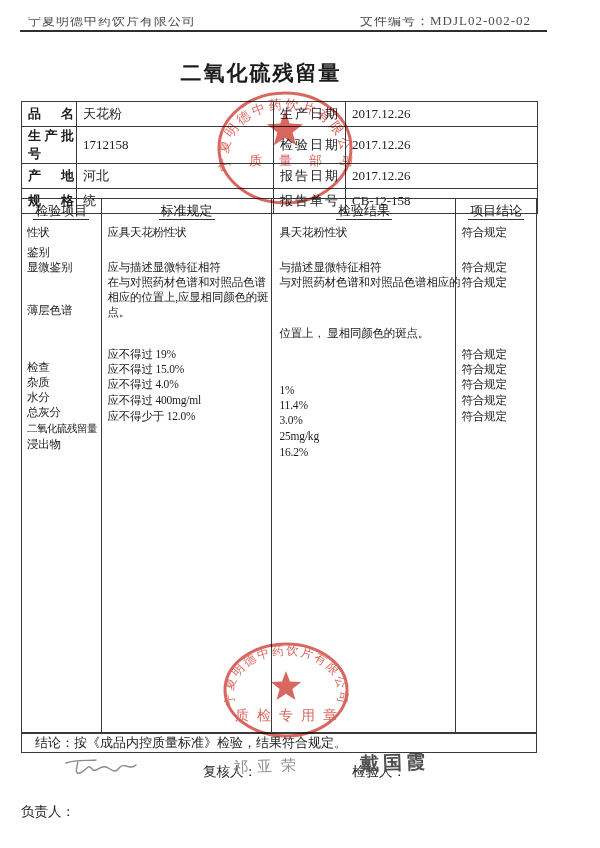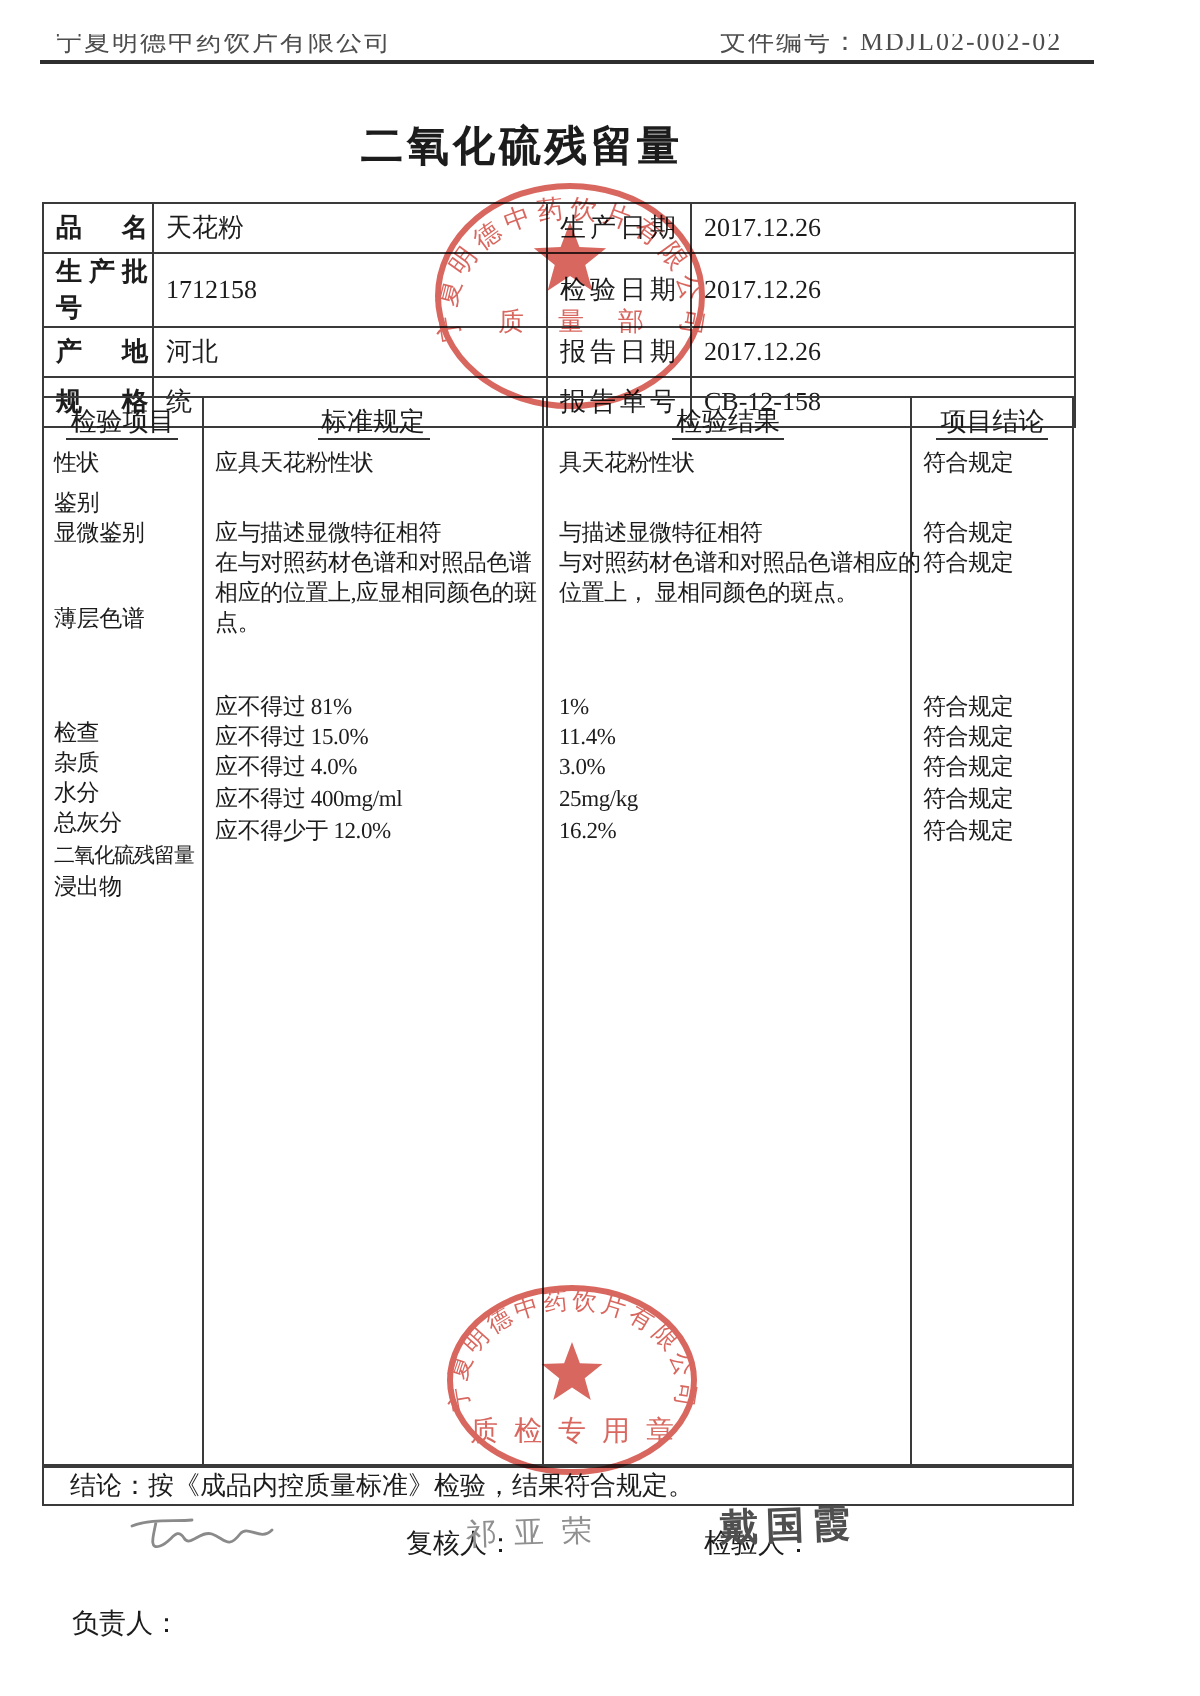--- a/index.html
+++ b/index.html
@@ -41,21 +41,21 @@
   .c3 .lines{padding-left:5px;}
   .line{white-space:nowrap;overflow:visible;}
 
   
   .conclusion{position:absolute;left:21px;top:733px;width:516px;height:20px;
               border:1.8px solid #3a3a3a;box-sizing:border-box;line-height:17px;
               padding-left:13px;font-size:13px;}
 
   
   .sig-label{position:absolute;top:763px;font-size:13.5px;}
-  .lab1{left:36px;margin-top:40px;} .lab2{left:203px;} .lab3{left:352px;}
+  .lab1{left:21px;margin-top:40px;} .lab2{left:203px;} .lab3{left:352px;}
   .sig-scribble{position:absolute;left:62px;top:753px;}
   .sig-name{position:absolute;color:#8f8f8f;white-space:nowrap;}
   .sig2{left:233px;top:757px;font-size:15px;letter-spacing:9px;transform:rotate(-2deg);}
   .sig3{left:360px;top:750px;font-size:19px;letter-spacing:4px;color:#4f4f4f;
         font-weight:bold;transform:rotate(-2deg);}
 
   
   .stamp{position:absolute;mix-blend-mode:multiply;opacity:0.82;}
   .stamp-top{left:210px;top:86px;}
   .stamp-bottom{left:216px;top:640px;}
@@ -133,35 +133,35 @@
       <div class="col-head"><span>标准规定</span></div>
       <div class="lines">
           <div class="line" style="height: 20px;">应具天花粉性状</div>
           <div class="line" style="height: 15px;"></div>
           <div class="line" style="height: 15px;">应与描述显微特征相符</div>
           <div class="line" style="height: 15px;">在与对照药材色谱和对照品色谱</div>
           <div class="line" style="height: 15px;">相应的位置上,应显相同颜色的斑</div>
           <div class="line" style="height: 15px;">点。</div>
           <div class="line" style="height: 12px;"></div>
           <div class="line" style="height: 15px;"></div>
-          <div class="line" style="height: 15px;">应不得过 81%</div>
+          <div class="line" style="height: 15px;">应不得过 19%</div>
           <div class="line" style="height: 15px;">应不得过 15.0%</div>
           <div class="line" style="height: 16px;">应不得过 4.0%</div>
           <div class="line" style="height: 16px;">应不得过 400mg/ml</div>
           <div class="line" style="height: 15px;">应不得少于 12.0%</div>
         </div>
     </div>
     <div class="ins-col c2">
       <div class="col-head"><span>检验结果</span></div>
       <div class="lines">
           <div class="line" style="height: 20px;">具天花粉性状</div>
           <div class="line" style="height: 15px;"></div>
           <div class="line" style="height: 15px;">与描述显微特征相符</div>
           <div class="line" style="height: 15px;">与对照药材色谱和对照品色谱相应的</div>
-          <div class="line" style="height: 15px;">位置上， 显相同颜色的斑点。</div>
+          <div class="line" style="height: 15px; margin-top: 36px;">位置上， 显相同颜色的斑点。</div>
           <div class="line" style="height: 15px;"></div>
           <div class="line" style="height: 12px;"></div>
           <div class="line" style="height: 15px;"></div>
           <div class="line" style="height: 15px;">1%</div>
           <div class="line" style="height: 15px;">11.4%</div>
           <div class="line" style="height: 16px;">3.0%</div>
           <div class="line" style="height: 16px;">25mg/kg</div>
           <div class="line" style="height: 15px;">16.2%</div>
         </div>
     </div>

